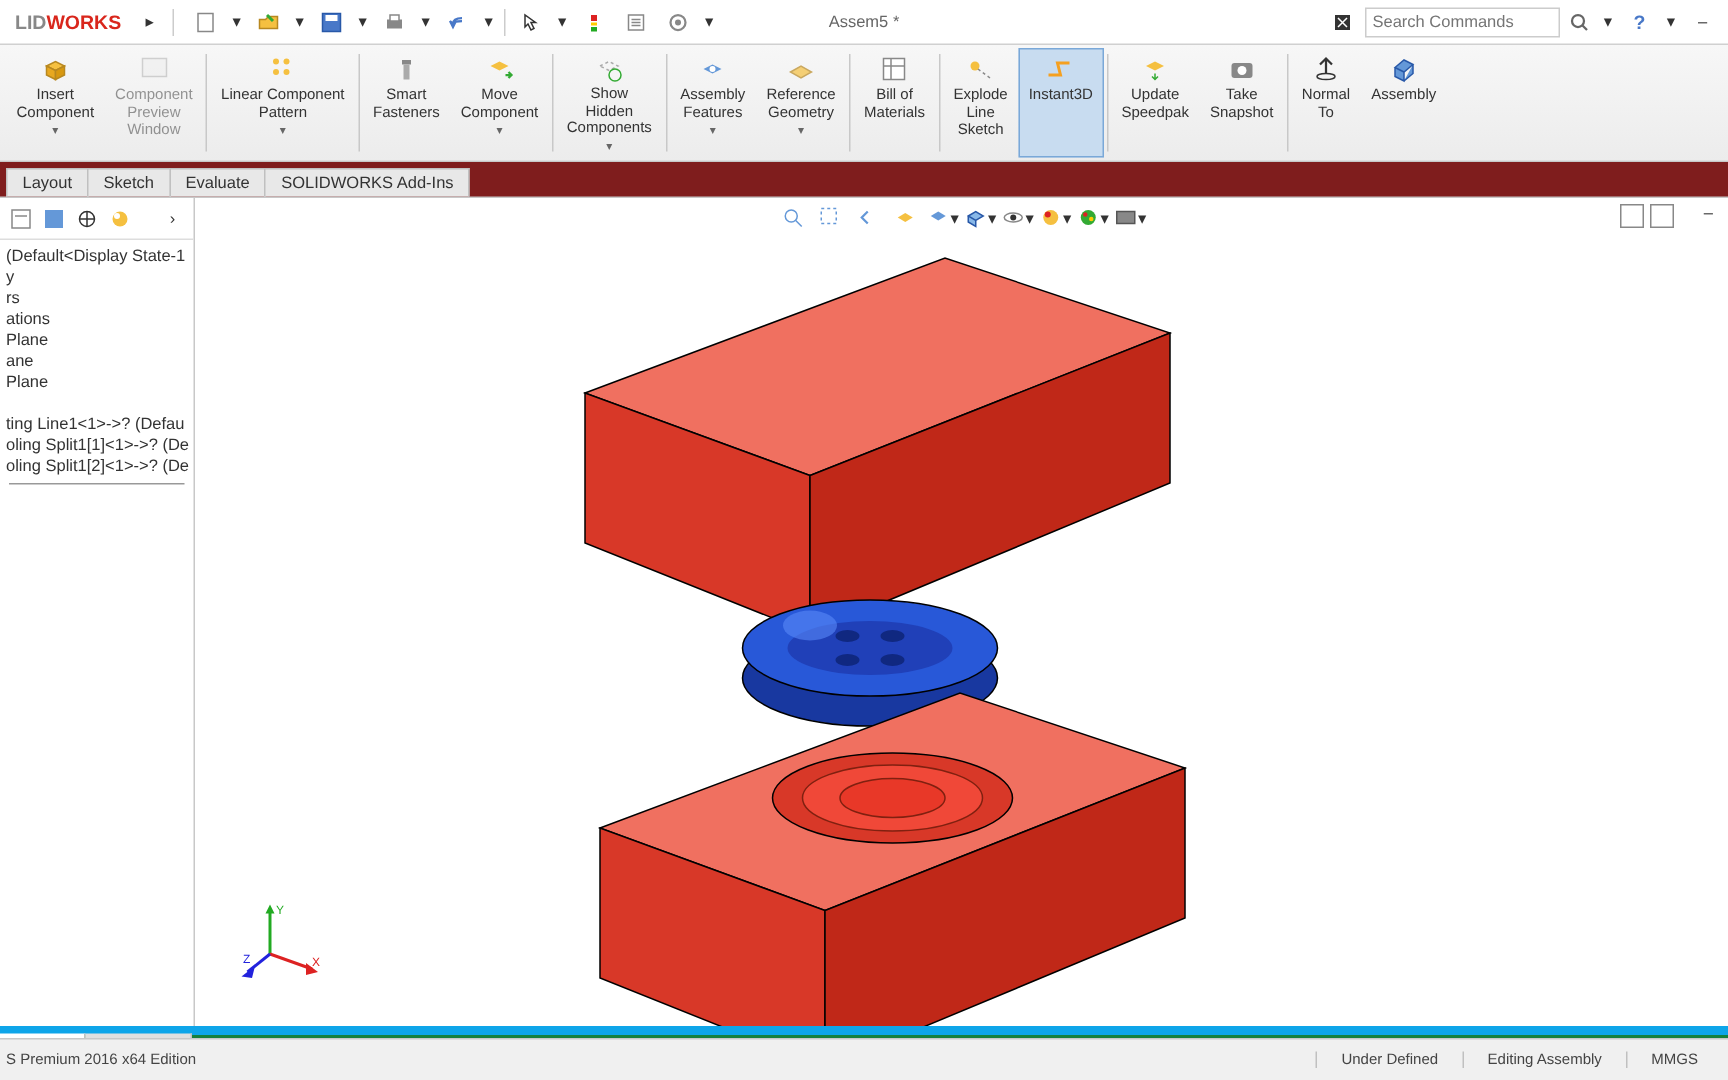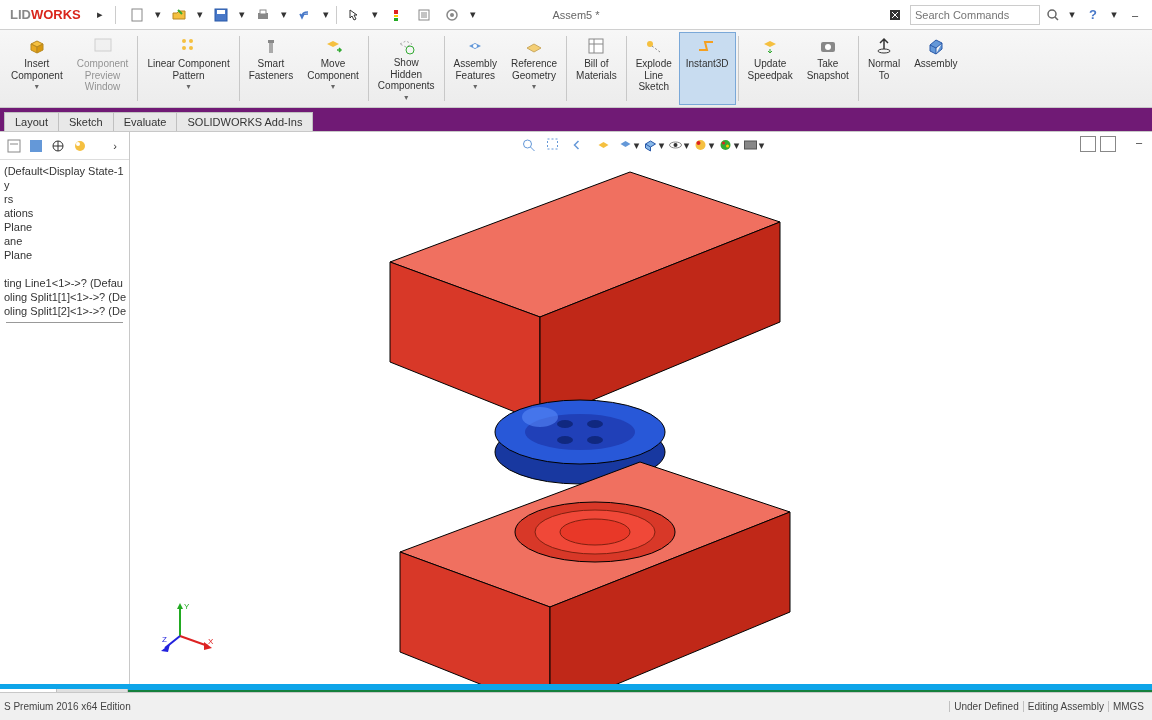--- a/index.html
+++ b/index.html
@@ -20,21 +20,21 @@
 
 .ribbon{height:78px;background:linear-gradient(#f7f7f7,#ececec);border-bottom:1px solid #c8c8c8;display:flex;padding:2px 4px}
 .rbtn{display:flex;flex-direction:column;align-items:center;justify-content:flex-start;padding:2px 6px;border:1px solid transparent;cursor:pointer;text-align:center;line-height:1.15;font-size:10px;min-width:46px}
 .rbtn.active{background:#c8dcf0;border-color:#7aa8d8}
 .rbtn.disabled{opacity:.5;cursor:default}
 .rbtn .ico{height:22px;display:flex;align-items:center;justify-content:center;margin-bottom:1px}
 .rsep{width:1px;background:#c8c8c8;margin:4px 2px}
 .rbtn .dd{font-size:8px;color:#666;margin-top:1px}
 
 
-.tabbar{height:24px;background:#701a75;border-bottom:1px solid #c8c8c8;display:flex;align-items:flex-end;padding-left:4px}
+.tabbar{height:24px;background:#7f1d1d;border-bottom:1px solid #c8c8c8;display:flex;align-items:flex-end;padding-left:4px}
 .tab{padding:3px 10px;border:1px solid #c0c0c0;border-bottom:none;background:#e8e8e8;font-size:11px;cursor:pointer;margin-right:-1px}
 
 
 .main{display:flex;height:554px;position:relative}
 .sidebar{width:130px;border-right:1px solid #c8c8c8;background:#fff;overflow:hidden}
 .side-tabs{height:28px;display:flex;align-items:center;border-bottom:1px solid #ddd;padding:0 4px;gap:2px}
 .side-tab{width:20px;height:20px;display:flex;align-items:center;justify-content:center;cursor:pointer;border:1px solid transparent}
 .tree{padding:4px 0;font-size:11px;white-space:nowrap}
 .tree-item{padding:1px 4px;cursor:pointer}
 .tree-sep{height:1px;background:#999;margin:4px 6px}
@@ -48,21 +48,21 @@
 .coord{position:absolute;bottom:30px;left:30px}
 .view-ctrl{position:absolute;top:4px;right:10px;display:flex;gap:4px}
 .vc{width:16px;height:16px;border:1px solid #888;cursor:pointer}
 
 
 .bottom-tabs{position:absolute;bottom:16px;left:0;height:20px;display:flex;align-items:center;background:#15803d;border-top:6px solid #0ea5e9;width:100%;font-size:11px}
 .btab{padding:2px 12px;border-right:1px solid #c0c0c0;cursor:pointer;background:#e0e0e0}
 .btab.active{background:#fff;font-weight:bold}
 .statusbar{position:absolute;bottom:0;left:0;right:0;height:28px;background:#f0f0f0;border-top:1px solid #c8c8c8;display:flex;align-items:center;font-size:10px;padding:0 4px;color:#444}
 .statusbar .right{margin-left:auto;display:flex;gap:0}
-.status-cell{border-left:1px solid #c0c0c0;padding:0 4px}
+.status-cell{border-left:1px solid #c0c0c0;padding:0 16px}
 
 svg{display:block}
 </style>
 </head>
 <body>
 
 <div class="titlebar">
   <div class="logo"><span>LID</span><b style="color:#d9261c">WORKS</b></div>
   <div class="qat-btn">▸</div>
   <div class="qat-sep"></div>

